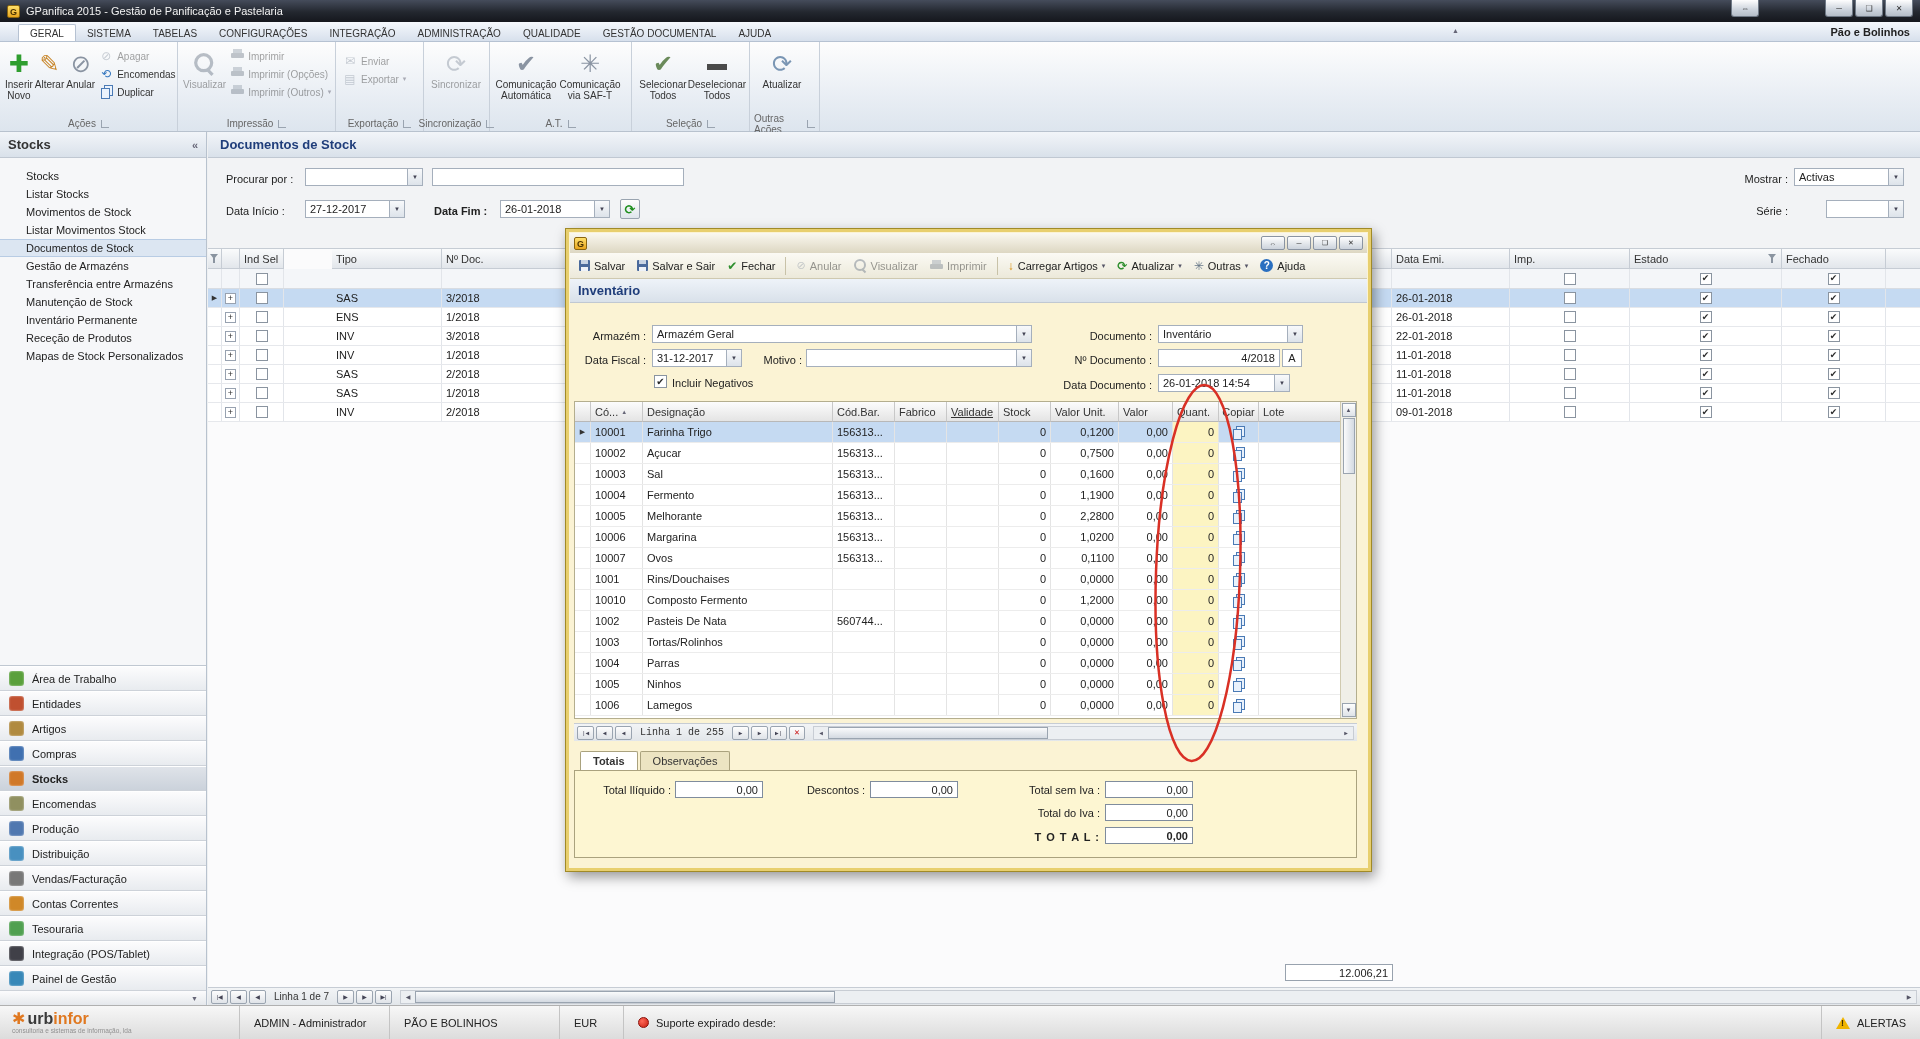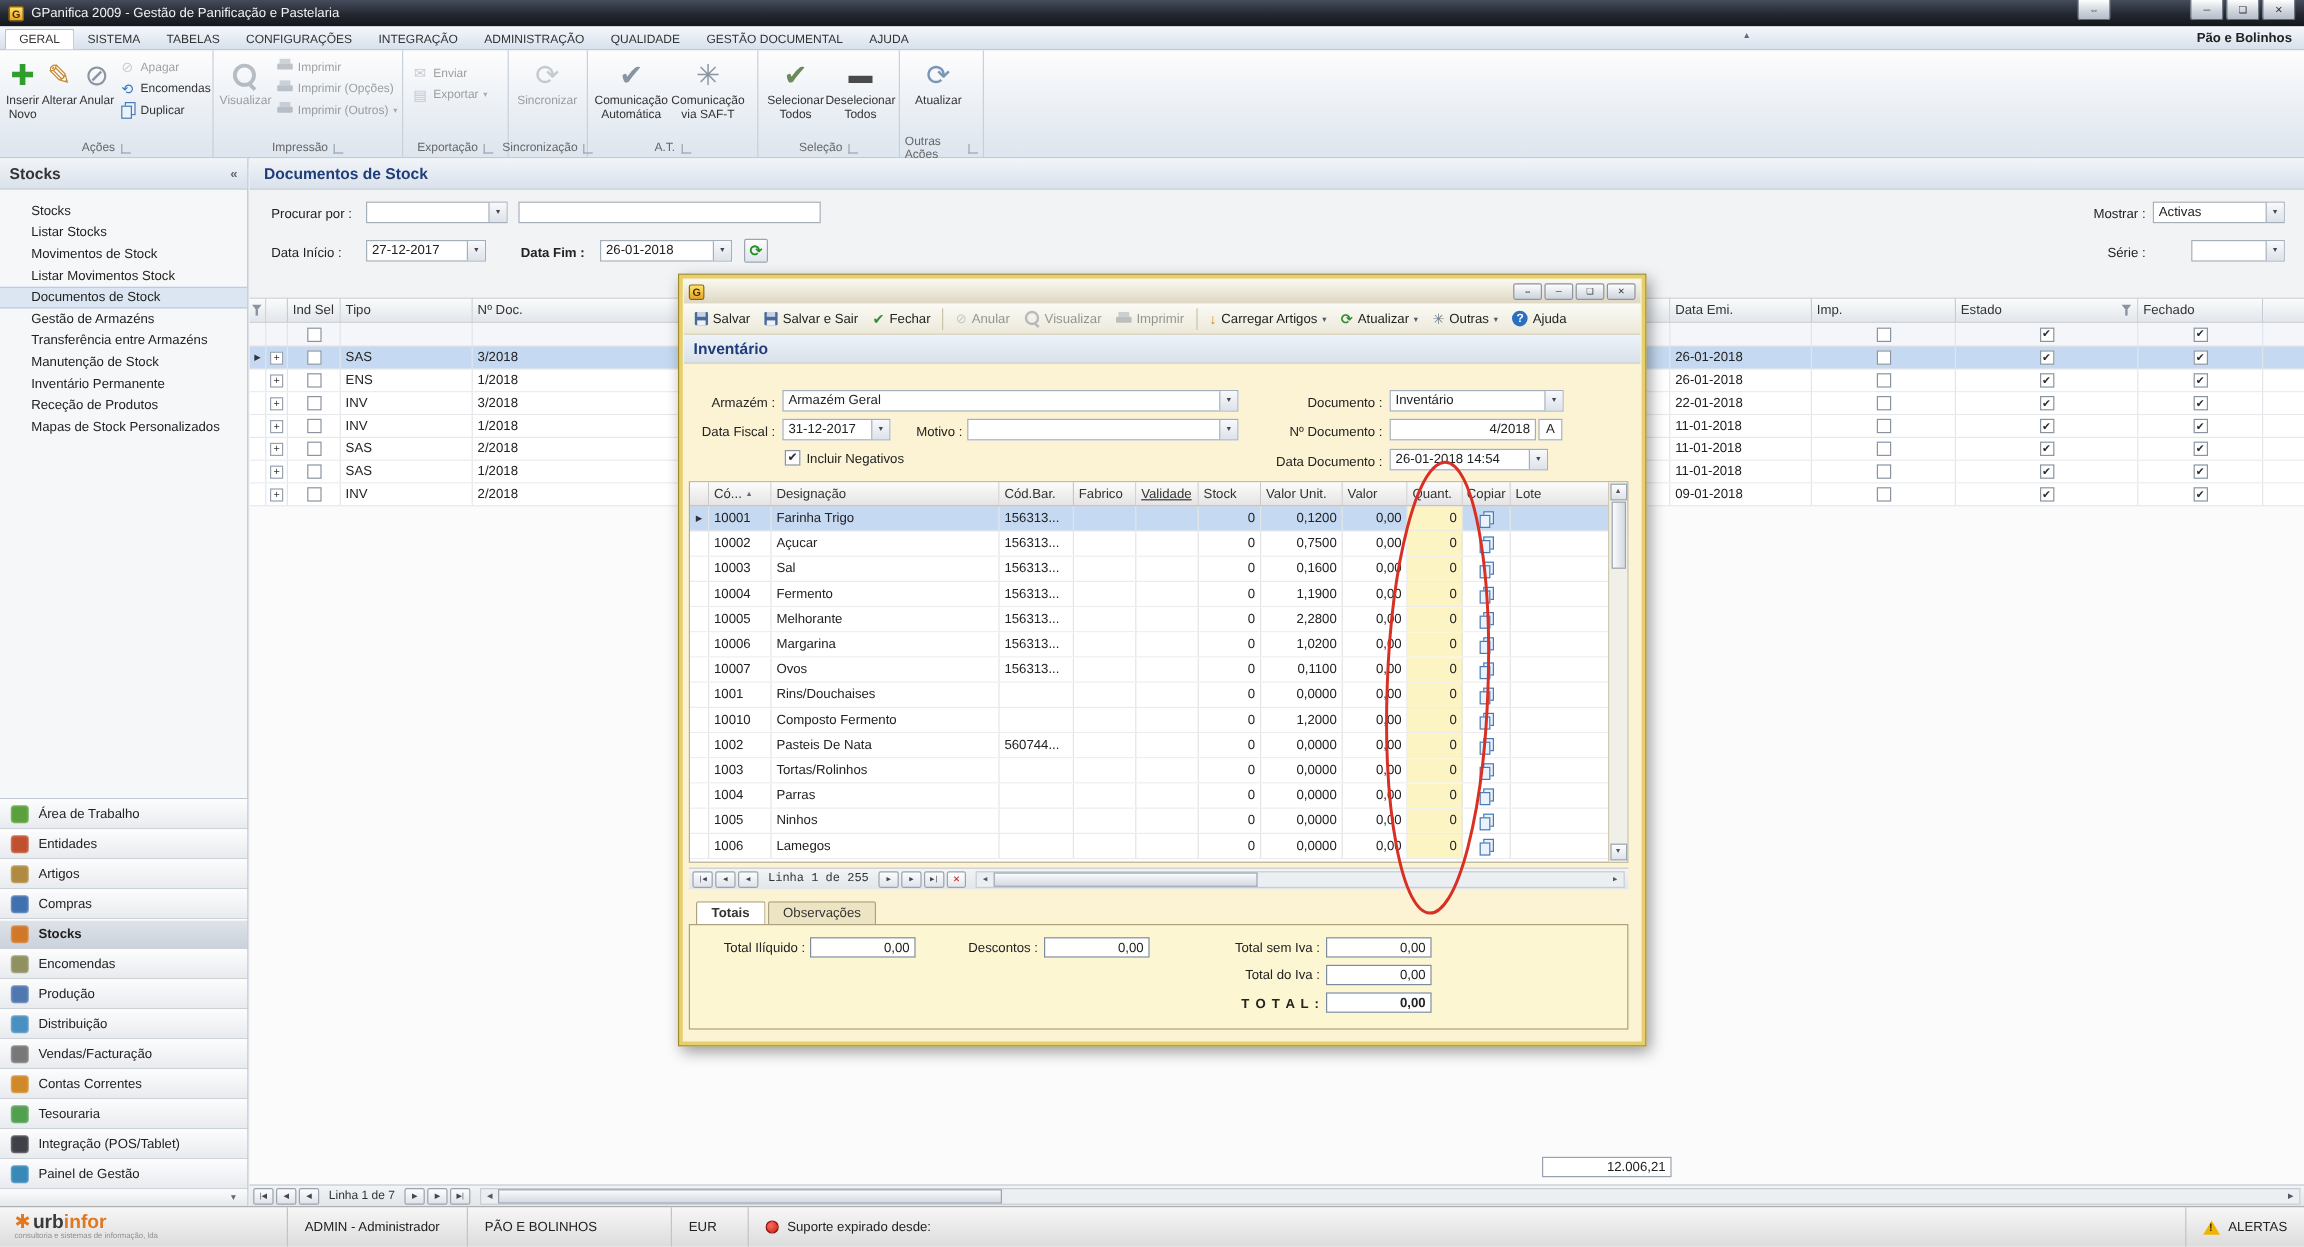--- a/index.html
+++ b/index.html
@@ -14,21 +14,21 @@
   text-align:center;line-height:12px;flex:none;}
 .win-controls{margin-left:auto;display: flex;align-items:flex-start;height:100%;}
 .wbtn{width:28px;height:17px;margin-left:2px;background:linear-gradient(#fefefe,#ccd3dc 60%,#b5bdc8);
   border:1px solid #6e7885;border-top:none;border-radius:0 0 3px 3px;color:#333;font-size:8px;
   display:flex;align-items:center;justify-content:center;}
 .wgap{width:64px;}
 
 
 #menubar{position:absolute;left:0;top:22px;width:1920px;height:20px;
   background:linear-gradient(#f5f8fc,#d7e0ec);border-bottom:1px solid #b6c2d2;
-  display:flex;align-items:flex-end;padding-left:4px;}
+  display:flex;align-items:flex-end;padding-left:18px;}
 .menu-tab{padding:3px 11px 2px;font-size:10px;color:#333;}
 .menu-tab.active{background:#fff;border:1px solid #b6c2d2;border-bottom:none;border-radius:2px 2px 0 0;}
 #ribbon-collapse{position:absolute;left:1452px;top:5px;font-size:7px;color:#667;}
 #company-name{position:absolute;right:10px;top:4px;font-weight:bold;font-size:11px;color:#222;}
 
 
 #ribbon{position:absolute;left:0;top:42px;width:1920px;height:90px;display:flex;
   background:linear-gradient(#fdfdfd,#e9eef4 60%,#dde5ee);border-bottom:1px solid #b8c2ce;}
 .rgroup{display:flex;flex-direction:column;border-right:1px solid #c8d0da;flex:none;}
 .rcontent{flex:1;display:flex;align-items:flex-start;padding:3px 4px 0;}
@@ -115,21 +115,21 @@
 .thead{height:20px;}
 .tfilter{height:20px;background:#f4f6f9;border-bottom:1px solid #d8dce2;}
 .trow{height:19px;background:#fff;border-bottom:1px solid #e6e8ec;}
 .trow.selected{background:#c5daf2;}
 .c{flex:none;display:flex;align-items:center;padding:0 4px;border-right:1px solid #e2e5ea;overflow:hidden;white-space:nowrap;}
 .h{background:linear-gradient(#fafbfc,#e2e6eb);border-right:1px solid #c6ccd4;border-bottom:1px solid #c6ccd4;color:#333;}
 .center{justify-content:center;}
 .w-sel{width:14px;padding:0;justify-content:center;}
 .w-exp{width:18px;padding:0;justify-content:center;}
 .w-ind{width:44px;}
-.w-tipo{width:110px;}
+.w-tipo{width:110px;margin-left:48px;}
 .w-ndoc{width:180px;}
 .w-fill{flex:1;}
 .w-data{width:118px;}
 .w-imp{width:120px;}
 .w-est{width:152px;}
 .w-fec{width:104px;}
 .w-rest{width:34px;border-right:none;}
 .cb{width:12px;height:12px;background:#fff;border:1px solid #8a94a0;display:inline-flex;
   align-items:center;justify-content:center;flex:none;}
 .cb.checked::before{content:"✔";font-size:9px;color:#2a2a2a;line-height:1;}
@@ -235,21 +235,21 @@
 .tlabel.b{font-weight:bold;letter-spacing:1px;}
 
 
 #annotation{position:absolute;left:1148px;top:378px;z-index:60;pointer-events:none;}
 </style>
 </head>
 <body>
 
 <div id="titlebar">
   <span class="app-icon">G</span>
-  <span>GPanifica 2009 - Gestão de Panificação e Pastelaria</span>
+  <span>GPanifica 2015 - Gestão de Panificação e Pastelaria</span>
   <div class="win-controls">
     <span class="wbtn">⇔</span>
     <span class="wgap"></span>
     <span class="wbtn">─</span>
     <span class="wbtn">❏</span>
     <span class="wbtn">✕</span>
   </div>
 </div>
 
 <div id="menubar">

